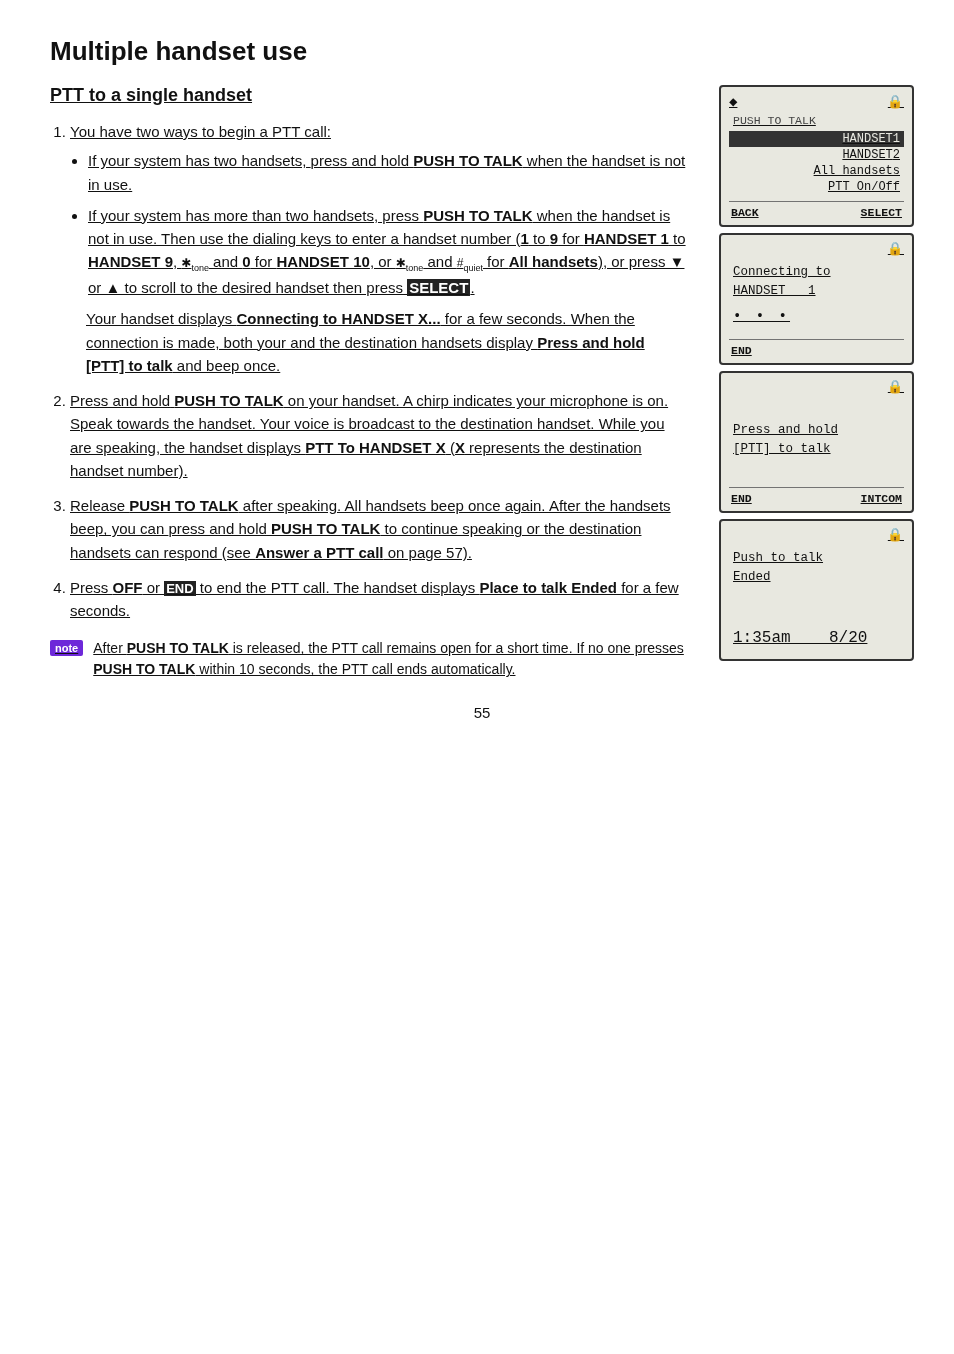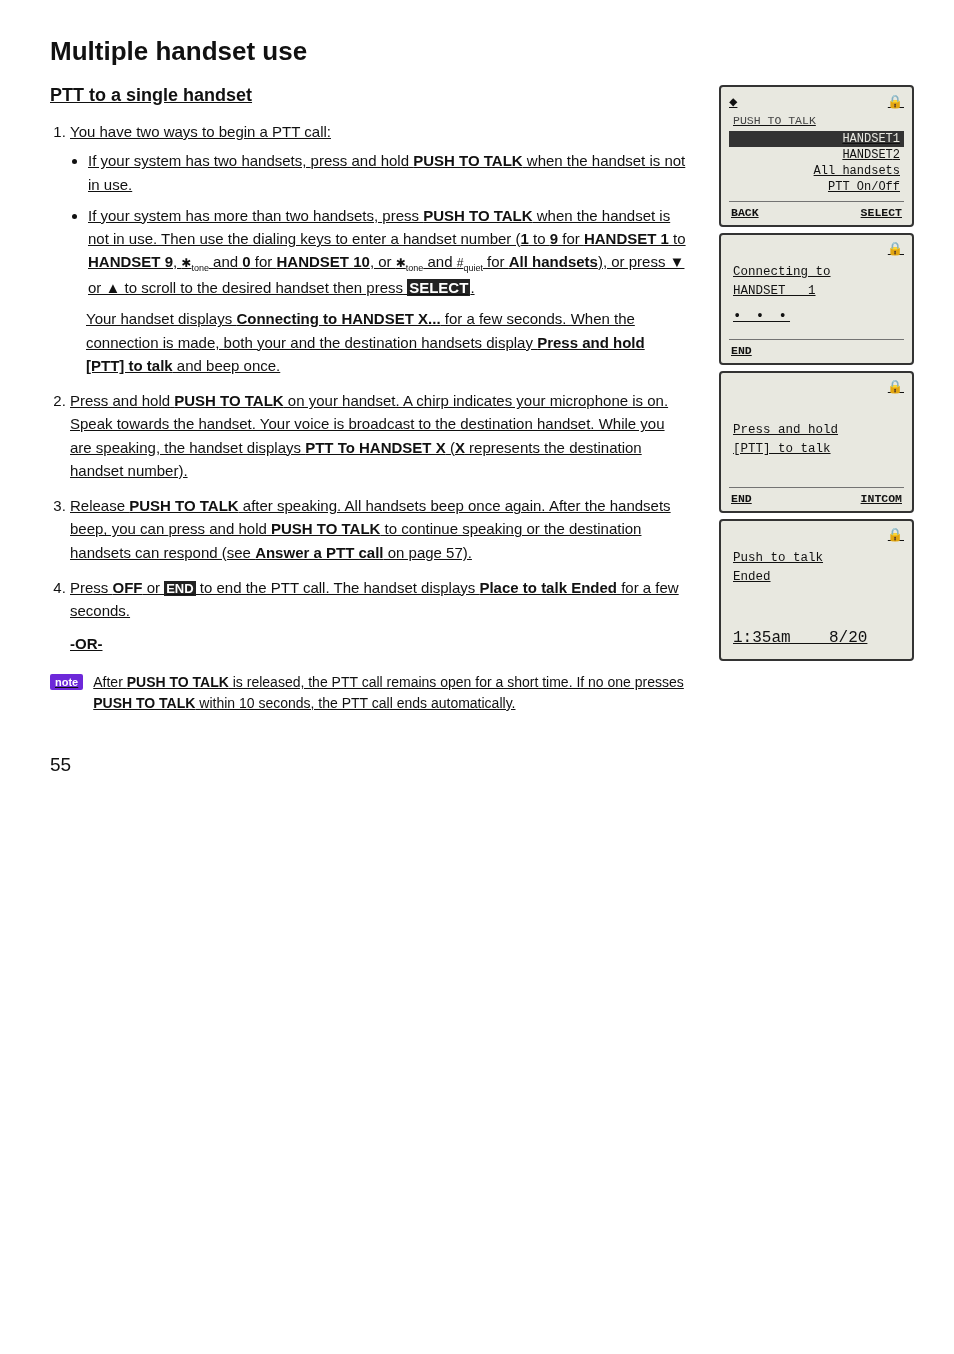--- a/index.html
+++ b/index.html
@@ -158,22 +158,23 @@
       font-weight: bold;
     }
     .end-highlight {
       background: #222;
       color: #fff;
       padding: 0 2px;
       font-weight: bold;
       font-size: 13px;
     }
     .page-num {
-      margin-top: 40px;
-      font-size: 19px;
+      text-align: center;
+      margin-top: 24px;
+      font-size: 15px;
     }
     .star-tone {
       font-size: 12px;
       vertical-align: middle;
     }
   </style>
 </head>
 <body>
 
 <h1>Multiple handset use</h1>
@@ -202,21 +203,20 @@
       <li>
         <span class="underline">Press and hold</span> <span class="bold">PUSH TO TALK</span> on your handset. A chirp indicates your microphone is on. Speak towards the handset. Your voice is broadcast to the destination handset. While you are speaking, the handset displays <span class="bold">PTT To HANDSET X</span> (<span class="bold">X</span> represents the destination handset number).
       </li>
 
       <li>
         Release <span class="bold">PUSH TO TALK</span> after speaking. All handsets beep once again. After the handsets beep, you can <span class="underline">press and hold</span> <span class="bold">PUSH TO TALK</span> to continue speaking or the destination handsets can respond (see <span class="bold">Answer a PTT call</span> on page 57).
       </li>
 
       <li>
         Press <span class="bold">OFF</span> or <span class="end-highlight">END</span> to end the PTT call. The handset displays <span class="bold">Place to talk Ended</span> for a few seconds.
-        <div class="or-block">-OR-</div>
       </li>
     </ol>
 
     <div class="note-box">
       <span class="note-label">note</span>
       <span class="note-text">After <span class="bold">PUSH TO TALK</span> is released, the PTT call remains open for a short time. If no one presses <span class="bold">PUSH TO TALK</span> within 10 seconds, the PTT call ends automatically.</span>
     </div>
   </div>
 
   <div class="right-col">

